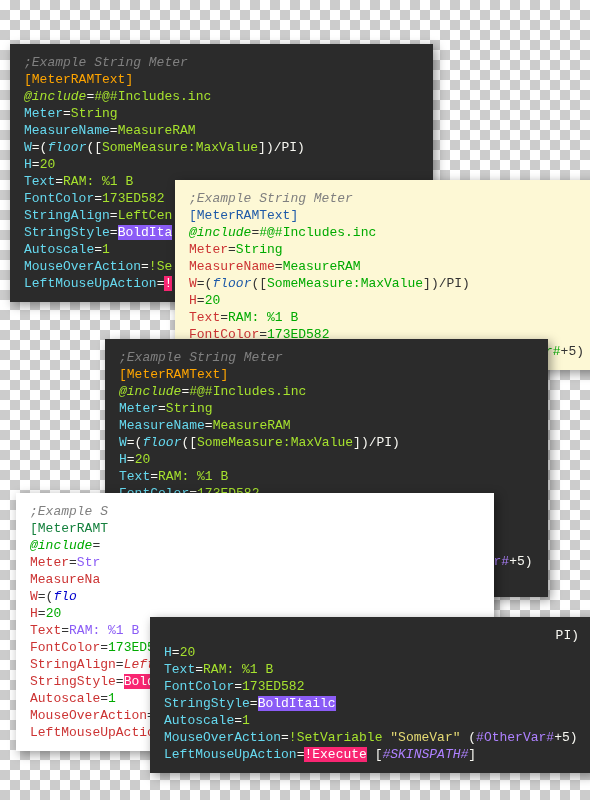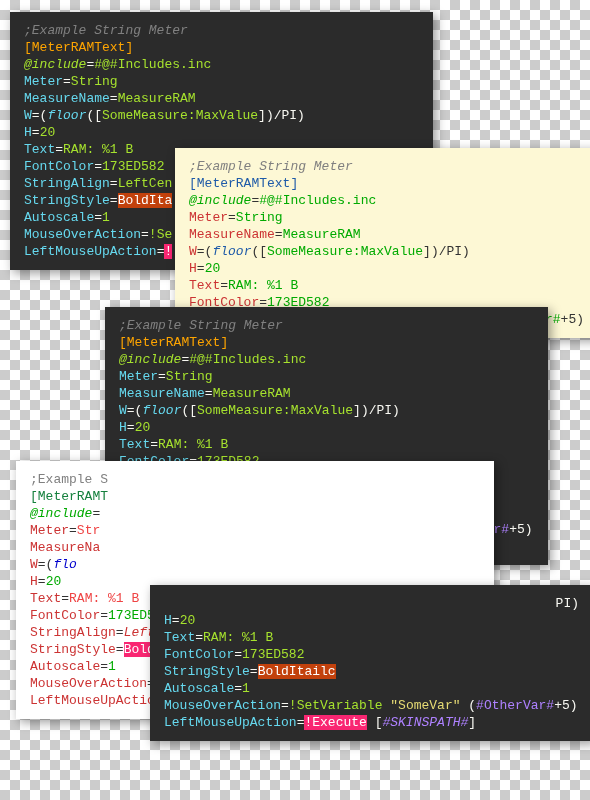--- a/index.html
+++ b/index.html
@@ -19,57 +19,58 @@
   background-size: 20px 20px;
   background-position: 0 0, 0 10px, 10px -10px, -10px 0px;
   background-color: #fff;
 }
 
 .panel {
   position: absolute;
   padding: 10px 14px;
   line-height: 17px;
   box-shadow: 3px 3px 10px rgba(0,0,0,0.4);
+  margin-top: 32px;
 }
 
 .dark { background: #2b2b2b; }
 .cream { background: #fdf8d5; }
 .white { background: #ffffff; }
 
 
 .dark .comment { color: #808080; font-style: italic; }
 .dark .section { color: #ffa500; }
 .dark .key { color: #66d9ef; }
 .dark .op { color: #f8f8f2; }
 .dark .val { color: #a6e22e; }
 .dark .func { color: #66d9ef; font-style: italic; }
 .dark .num { color: #a6e22e; }
 .dark .var { color: #e6db74; }
-.dark .inv { background: #c2410c; color: #fff; }
+.dark .inv { background: #8b5cf6; color: #fff; }
 .dark .inv2 { background: #f92672; color: #fff; }
 .dark .bangkw { color: #a6e22e; }
 .dark .varref { color: #ae81ff; }
 .dark .directive { color: #a6e22e; font-style: italic; }
 
 
 .cream .comment { color: #808080; font-style: italic; }
 .cream .section { color: #1e5aa8; }
 .cream .key { color: #c33; }
 .cream .op { color: #333; }
 .cream .val { color: #0a0; }
 .cream .func { color: #1e5aa8; font-style: italic; }
 .cream .num { color: #0a0; }
 .cream .directive { color: #0a0; font-style: italic; }
 
 
-.white .comment { color: #808080; }
+.white .comment { color: #808080; font-style: italic; }
 .white .section { color: #15803d; }
 .white .key { color: #c33; }
 .white .op { color: #333; }
-.white .val { color: #ef4444; }
+.white .val { color: #8b5cf6; }
 .white .func { color: #0000cd; font-style: italic; text-align: center; }
 .white .num { color: #0a0; }
 .white .str { color: #c33; font-style: italic; }
 .white .inv { background: #f92672; color: #fff; }
 .white .inv2 { background: #ff8800; color: #000; }
 .white .bangkw { color: #0a0; font-style: italic; }
 .white .varref { color: #0a0; }
 .white .directive { color: #0a0; font-style: italic; }
 .white .skin { color: #0a0; }
 

